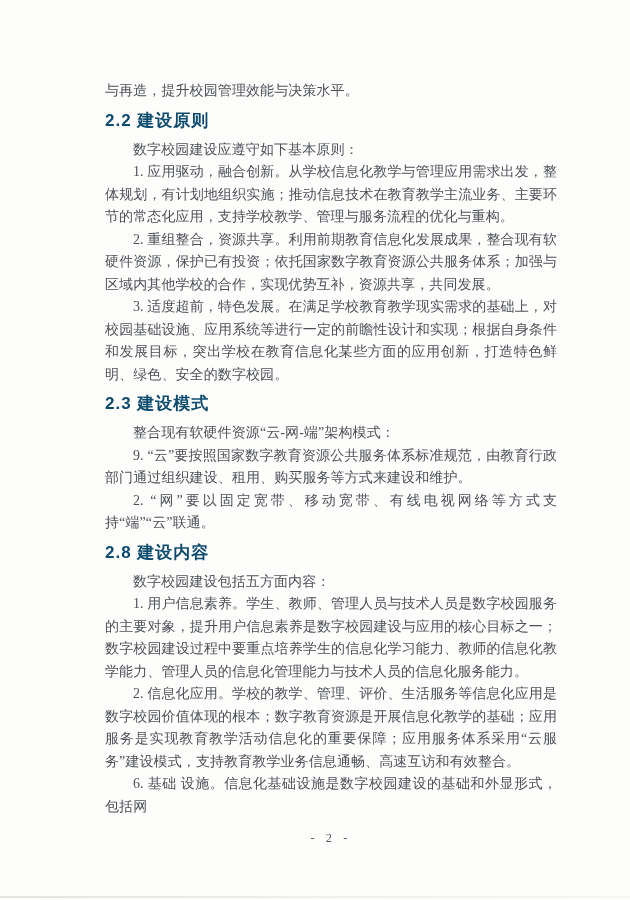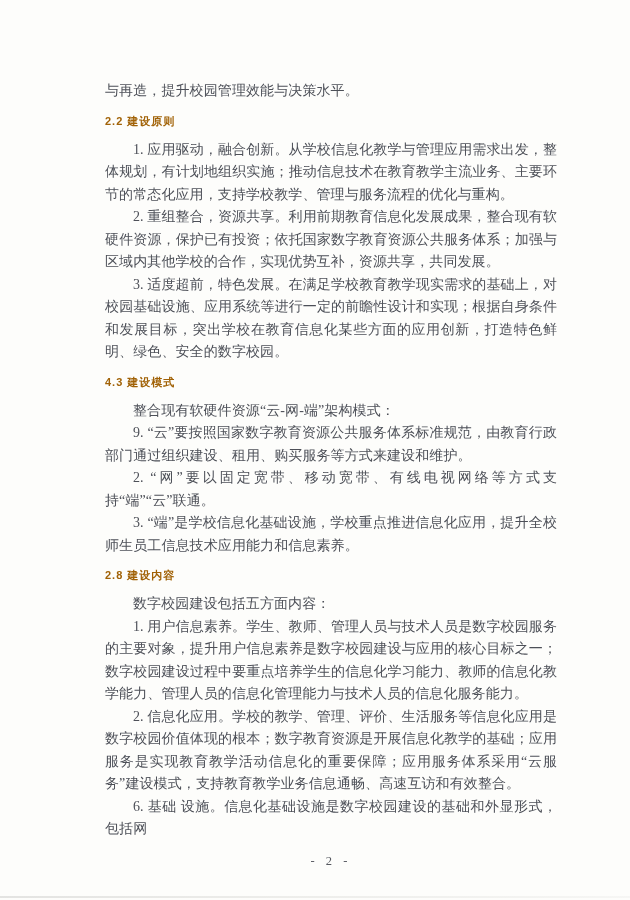--- a/index.html
+++ b/index.html
@@ -34,24 +34,24 @@
     color: #4d5058;
     text-align: justify;
     letter-spacing: 0.1px;
   }
 
   .indent { text-indent: 2em; }
   .no-indent { text-indent: 0; }
 
   .section-heading {
     font-family: "Liberation Sans", "DejaVu Sans", sans-serif;
-    font-size: 11px;
+    font-size: 17px;
     line-height: 24px;
     font-weight: 600;
-    color: #a16207;
+    color: #0c4a6e;
     letter-spacing: 1px;
     margin-top: 6px;
     margin-bottom: 6px;
   }
 
   .page-number {
     margin-top: 13px;
     text-align: center;
     font-size: 12.5px;
     color: #55585f;
@@ -71,29 +71,29 @@
 </head>
 <body>
 
 <div class="page">
 
   <div class="content">
 
     <p class="body-text no-indent">与再造，提升校园管理效能与决策水平。</p>
 
     <h2 class="section-heading">2.2 建设原则</h2>
+    <p class="body-text indent">数字校园建设应遵守如下基本原则：</p>
     <p class="body-text indent">1. 应用驱动，融合创新。从学校信息化教学与管理应用需求出发，整体规划，有计划地组织实施；推动信息技术在教育教学主流业务、主要环节的常态化应用，支持学校教学、管理与服务流程的优化与重构。</p>
     <p class="body-text indent">2. 重组整合，资源共享。利用前期教育信息化发展成果，整合现有软硬件资源，保护已有投资；依托国家数字教育资源公共服务体系；加强与区域内其他学校的合作，实现优势互补，资源共享，共同发展。</p>
     <p class="body-text indent">3. 适度超前，特色发展。在满足学校教育教学现实需求的基础上，对校园基础设施、应用系统等进行一定的前瞻性设计和实现；根据自身条件和发展目标，突出学校在教育信息化某些方面的应用创新，打造特色鲜明、绿色、安全的数字校园。</p>
 
-    <h2 class="section-heading">4.3 建设模式</h2>
+    <h2 class="section-heading">2.3 建设模式</h2>
     <p class="body-text indent">整合现有软硬件资源“云-网-端”架构模式：</p>
     <p class="body-text indent">9. “云”要按照国家数字教育资源公共服务体系标准规范，由教育行政部门通过组织建设、租用、购买服务等方式来建设和维护。</p>
     <p class="body-text indent">2. “网”要以固定宽带、移动宽带、有线电视网络等方式支持“端”“云”联通。</p>
-    <p class="body-text indent">3. “端”是学校信息化基础设施，学校重点推进信息化应用，提升全校师生员工信息技术应用能力和信息素养。</p>
 
     <h2 class="section-heading">2.8 建设内容</h2>
     <p class="body-text indent">数字校园建设包括五方面内容：</p>
     <p class="body-text indent">1. 用户信息素养。学生、教师、管理人员与技术人员是数字校园服务的主要对象，提升用户信息素养是数字校园建设与应用的核心目标之一；数字校园建设过程中要重点培养学生的信息化学习能力、教师的信息化教学能力、管理人员的信息化管理能力与技术人员的信息化服务能力。</p>
     <p class="body-text indent">2. 信息化应用。学校的教学、管理、评价、生活服务等信息化应用是数字校园价值体现的根本；数字教育资源是开展信息化教学的基础；应用服务是实现教育教学活动信息化的重要保障；应用服务体系采用“云服务”建设模式，支持教育教学业务信息通畅、高速互访和有效整合。</p>
     <p class="body-text indent">6. 基础 设施。信息化基础设施是数字校园建设的基础和外显形式，包括网</p>
 
     <div class="page-number">- 2 -</div>
 
   </div>

